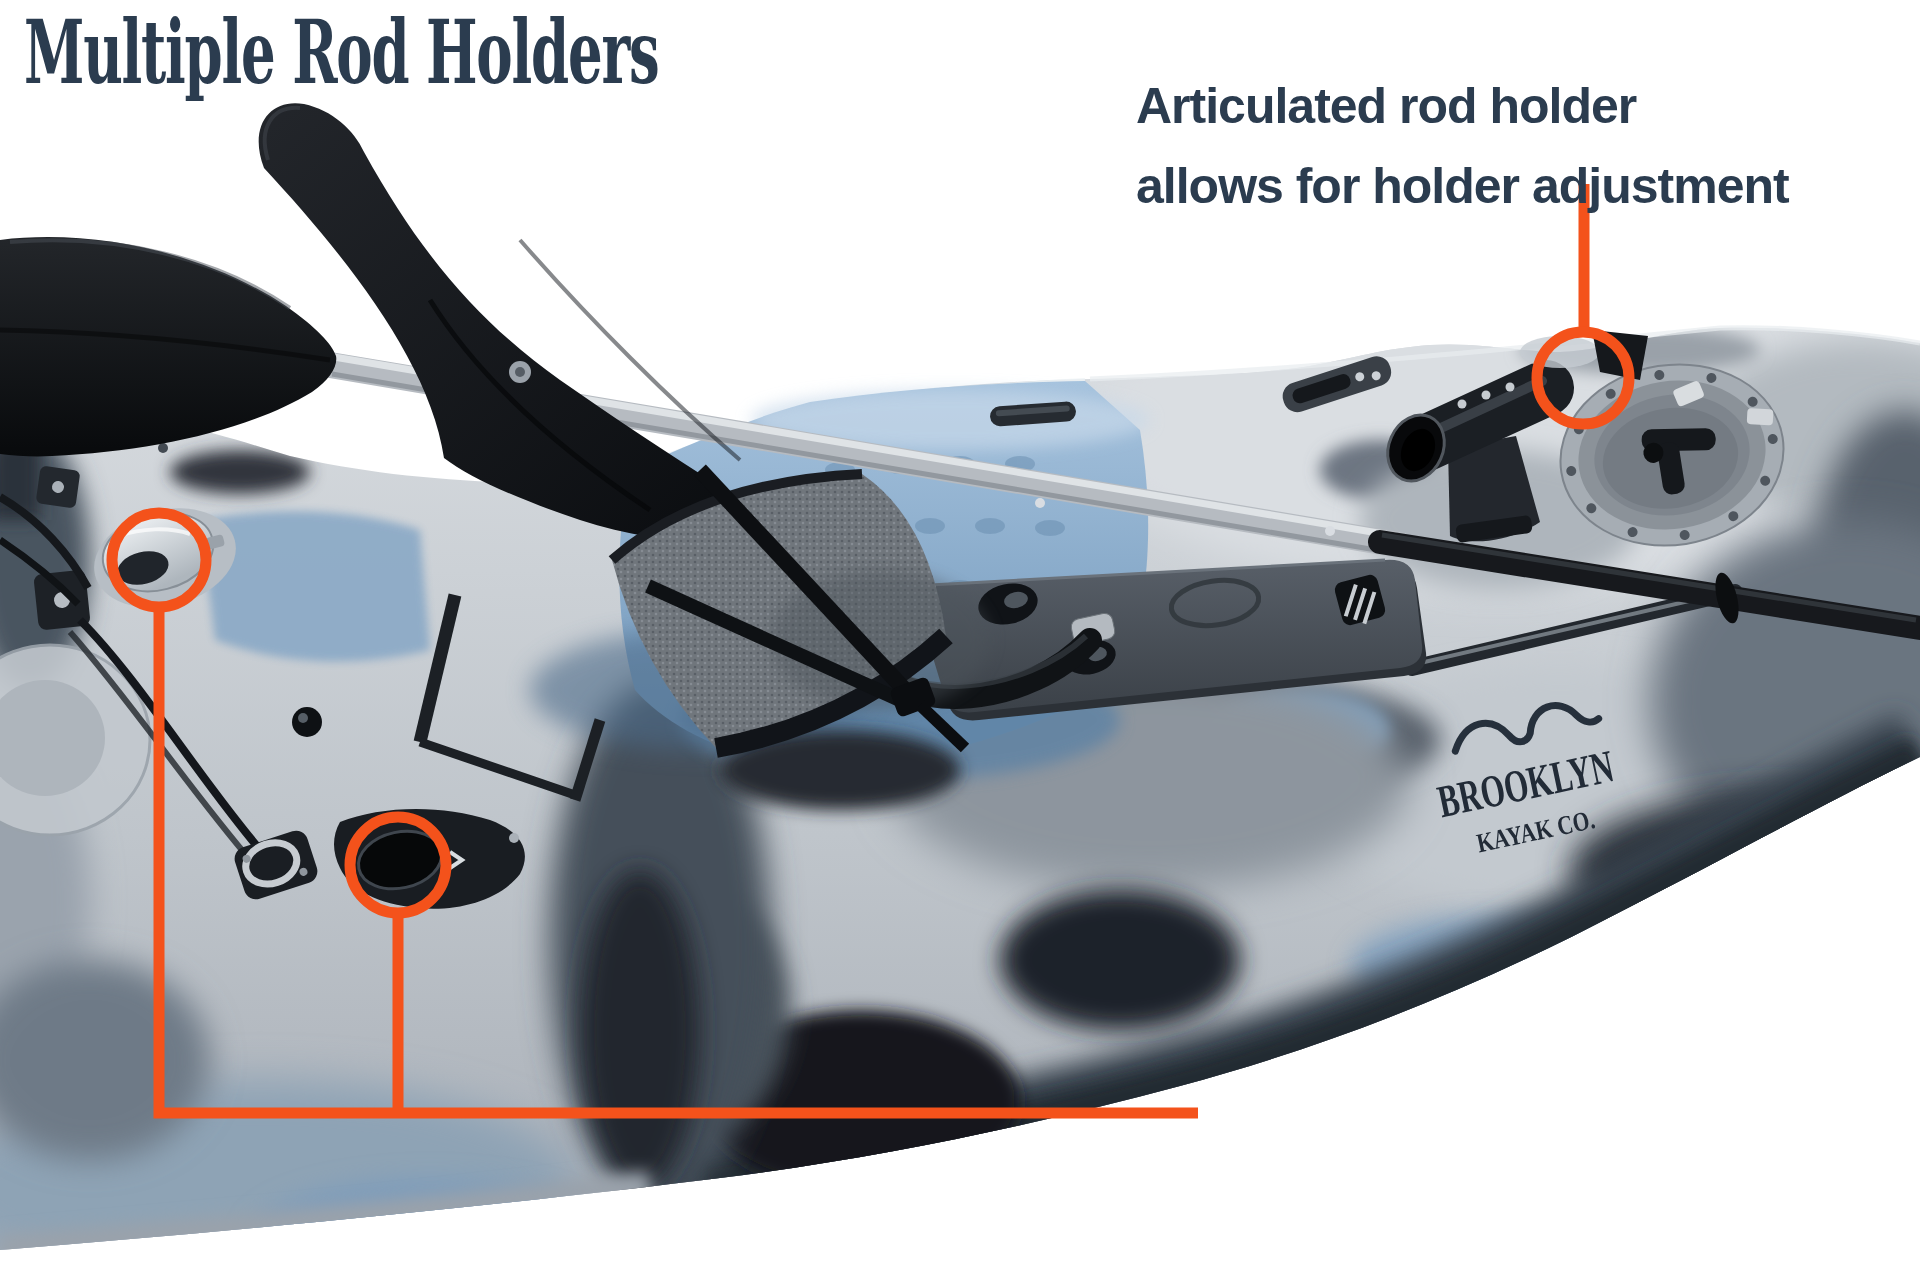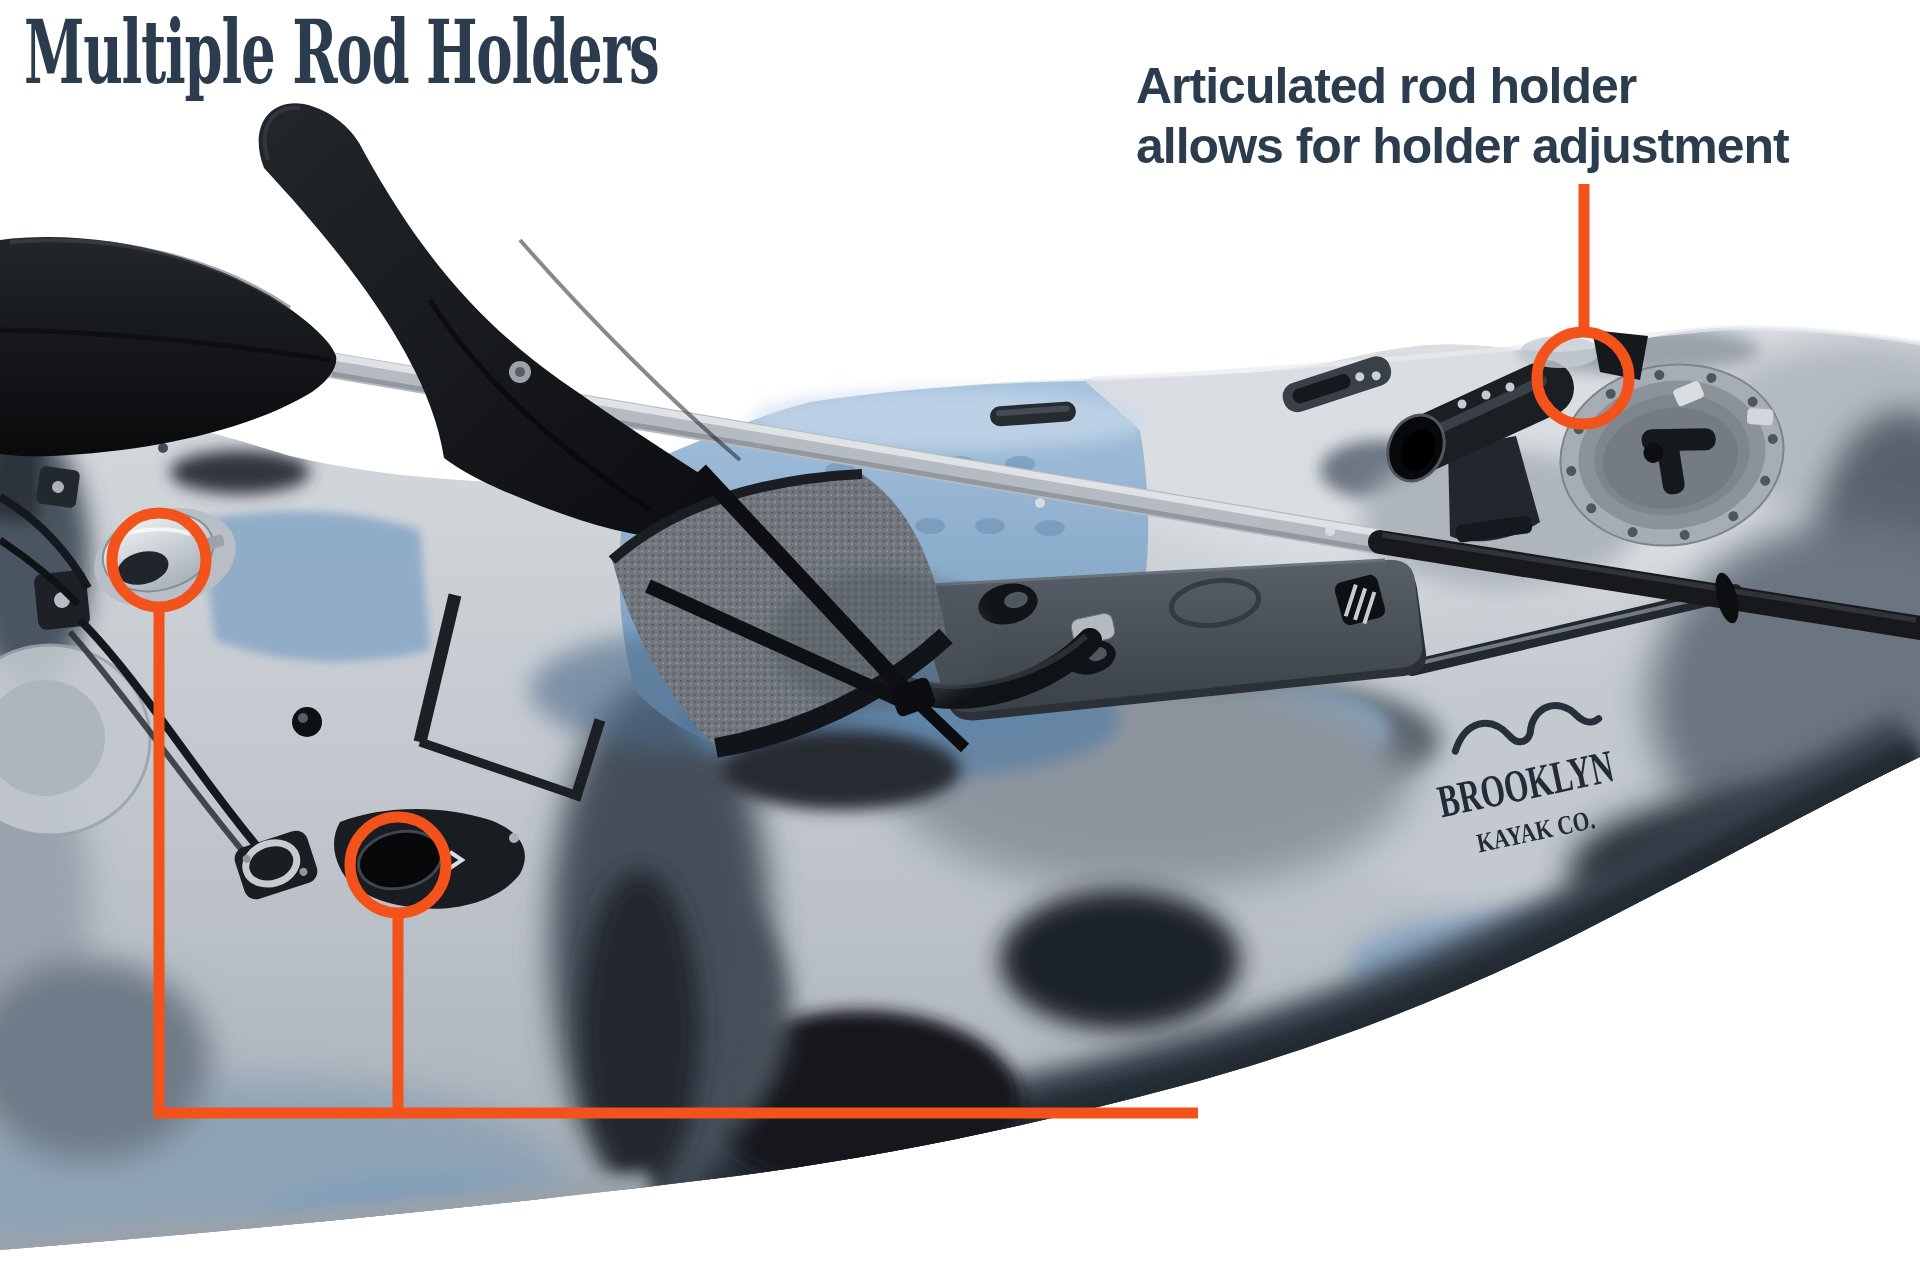--- a/index.html
+++ b/index.html
@@ -8,21 +8,21 @@
   .canvas { position:relative; width:1920px; height:1281px; background:#fff; overflow:hidden; }
   .scene { position:absolute; left:0; top:0; }
   #page-title {
     position:absolute; left:24px; top:4px;
     font-family:"DejaVu Serif", serif; font-weight:700;
     font-size:88px; line-height:96px; letter-spacing:-2px;
     color:var(--ink); transform:scaleX(.62); transform-origin:0 0;
     white-space:pre;
   }
   .annot { position:absolute; color:var(--ink); font-weight:700; }
-  .annot .line { white-space:pre; }
+  .annot .line { white-space:pre;margin-top:20px; }
   .annot-top { left:1136px; top:56px; font-size:50px; line-height:60px; letter-spacing:-1px; }
   .annot-bottom { left:1210px; top:1080px; font-size:50px; line-height:62px; letter-spacing:-0.5px; }
 </style>
 </head>
 <body style="background: rgb(255, 255, 255);">
 
 <div class="canvas">
 
 <svg class="scene" width="1920" height="1281" viewBox="0 0 1920 1281">
   <defs>

